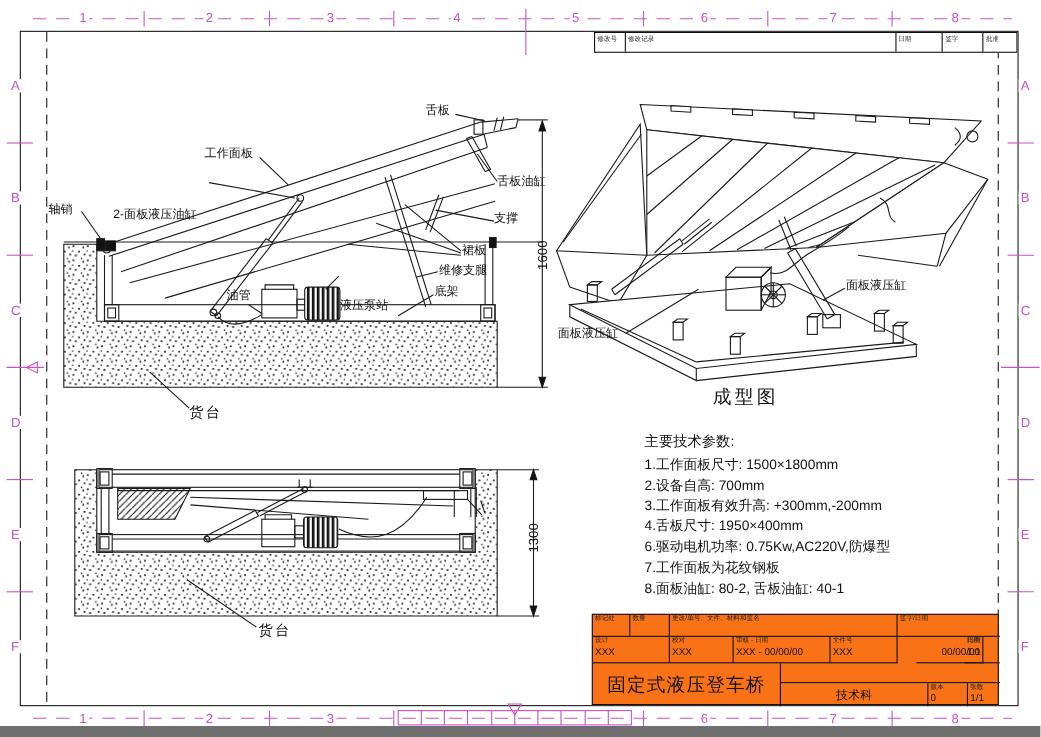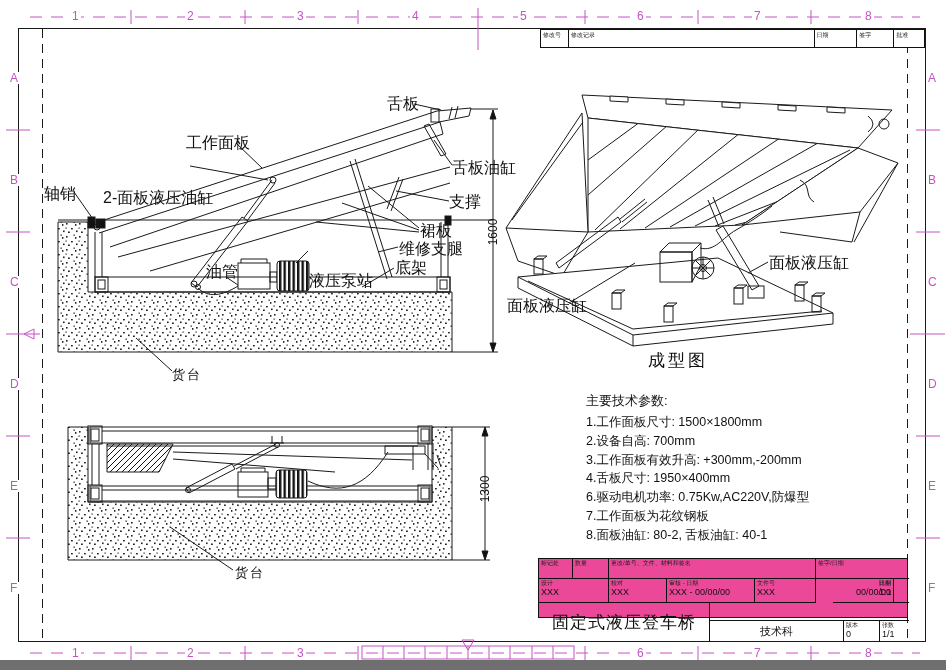--- a/index.html
+++ b/index.html
@@ -1,37 +1,37 @@
 <!DOCTYPE html>
 <html><head>
 <meta charset="utf-8">
 <style>
   html,body{margin:0;padding:0;}
   body{width:946px;height:670px;position:relative;background:#fff;overflow:hidden;
        font-family:"Liberation Sans",sans-serif;}
   svg{position:absolute;left:0;top:0;}
-  .lbl{position:absolute;font-size:16px;line-height:1.1;color:#111;white-space:nowrap;z-index:3;}
+  .lbl{position:absolute;font-size:11px;line-height:1.1;color:#111;white-space:nowrap;z-index:3;}
   .lbl.big{font-size:13px;letter-spacing:2px;}
   .zone{position:absolute;font-size:12px;color:#c553c5;background:#fff;padding:0 2px;z-index:4;line-height:12px;}
   .vdim{position:absolute;font-size:12px;color:#111;white-space:nowrap;z-index:3;
         transform:rotate(-90deg);transform-origin:center center;text-align:center;}
   .caption{position:absolute;font-size:17px;letter-spacing:3px;color:#111;z-index:3;}
   
   #tech{position:absolute;left:586px;top:392px;width:310px;z-index:3;color:#111;}
   #tech .t-title{font-size:13px;margin-bottom:3px;}
   #tech .t-item{font-size:12.5px;line-height:18.8px;white-space:nowrap;}
   
   #rev{position:absolute;left:540px;top:29px;width:385px;height:19px;border:1px solid #111;
        box-sizing:border-box;display:flex;z-index:3;background:#fff;}
   #rev .rc{border-right:1px solid #111;font-size:6px;color:#222;padding:1px 2px;overflow:hidden;
            white-space:nowrap;box-sizing:border-box;}
   #rev .rc:last-child{border-right:none;}
   
-  #tblock{position:absolute;left:538px;top:558px;width:370px;height:60px;border:1px solid #111;
-          box-sizing:border-box;z-index:3;background:#ec4899;}
+  #tblock{position:absolute;left:538px;top:558px;width:370px;height:83px;border:1px solid #111;
+          box-sizing:border-box;z-index:3;background:#f97316;}
   #tblock .cell{position:absolute;border-right:1px solid #111;border-bottom:1px solid #111;
                 box-sizing:border-box;overflow:hidden;}
   #tblock .cl{font-size:6px;color:#222;padding:1px 2px 0;white-space:nowrap;line-height:7px;}
   #tblock .cv{font-size:9px;color:#111;padding:0 2px;white-space:nowrap;line-height:10px;}
   #tblock .ttl{display:flex;align-items:center;justify-content:center;
                font-size:17px;letter-spacing:1px;color:#111;}
   #tblock .dep{display:flex;align-items:center;justify-content:center;font-size:11px;color:#111;}
   #graybar{position:absolute;left:0;top:660px;width:946px;height:10px;background:#6f6f6f;z-index:2;}
 </style>
 </head>

